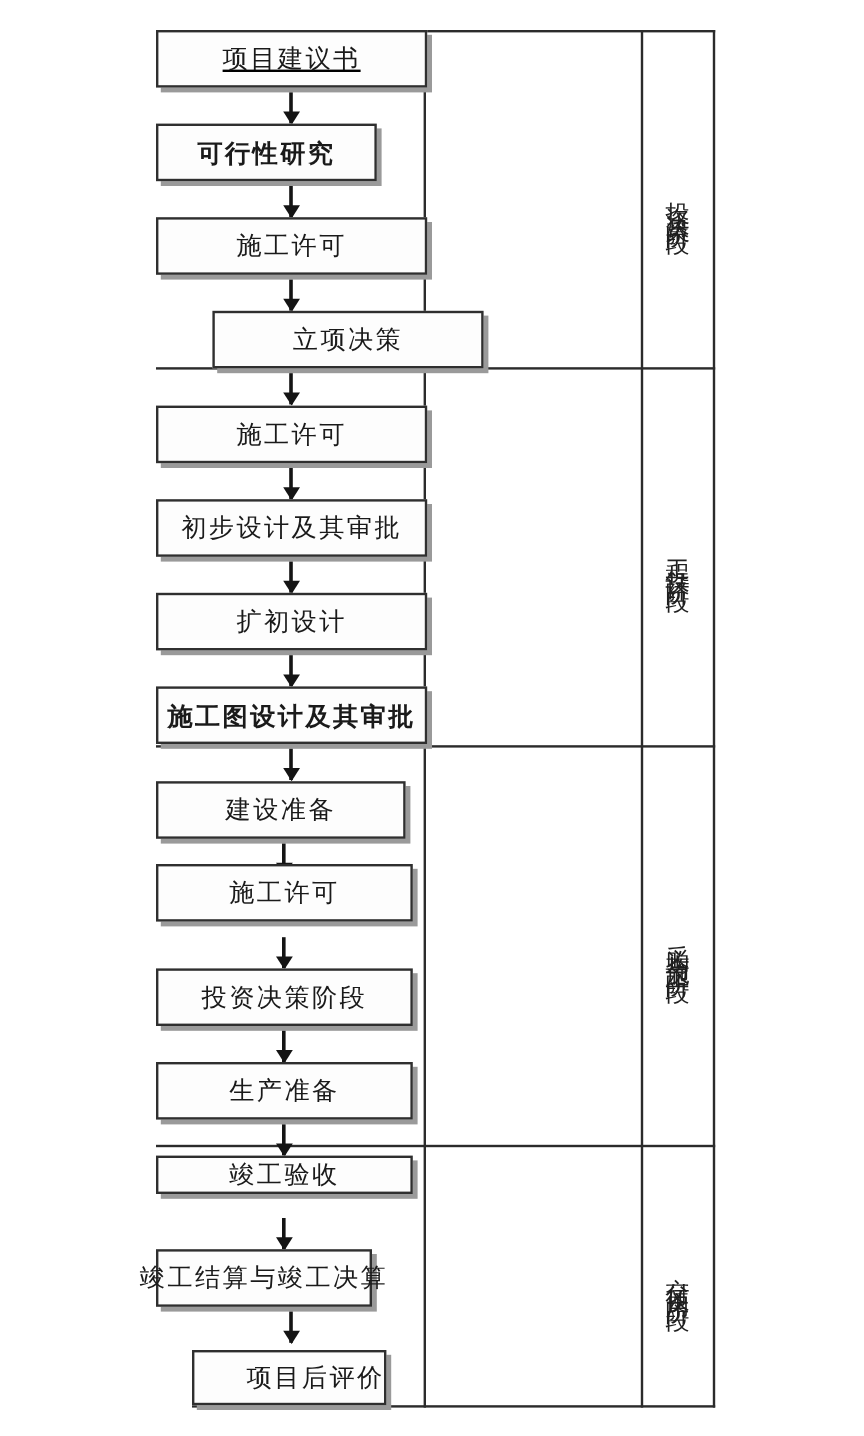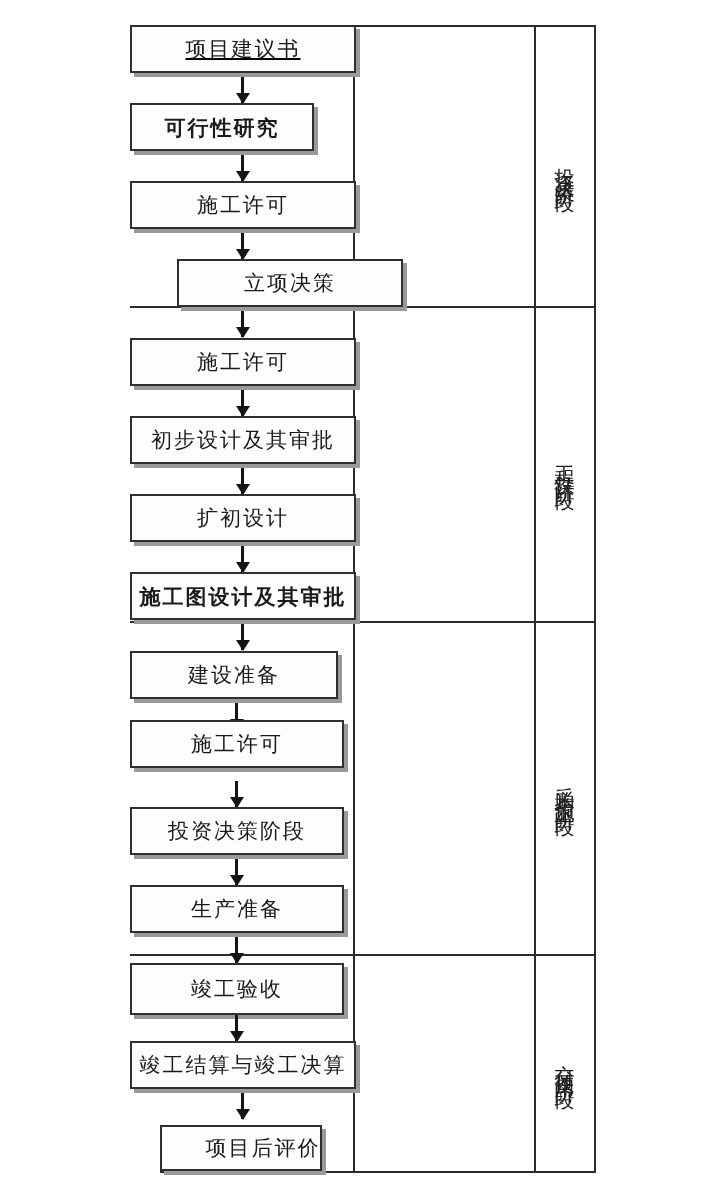--- a/index.html
+++ b/index.html
@@ -168,26 +168,26 @@
 
   <div class="node" style="left:130px; top:885px; width:214px; height:48px;">
     <span class="node-label">生产准备</span>
   </div>
   <div class="arrow" style="left:235px; top:937px; height:26px;"></div>
 
   <div class="phase" style="left:536px; top:956px; width:58px; height:215px;">
     <span class="phase-label">交付使用阶段</span>
   </div>
 
-  <div class="node" style="left:130px; top:963px; width:214px; height:52px;">
+  <div class="node" style="left:130px; top:963px; width:214px; height:32px;">
     <span class="node-label">竣工验收</span>
   </div>
   <div class="arrow" style="left:235px; top:1015px; height:26px;"></div>
 
-  <div class="node" style="left:130px; top:1041px; width:226px; height:48px;">
+  <div class="node" style="left:130px; top:1041px; width:180px; height:48px;">
     <span class="node-label">竣工结算与竣工决算</span>
   </div>
   <div class="arrow" style="left:241px; top:1093px; height:26px;"></div>
 
   <div class="node" style="left:160px; top:1125px; width:162px; height:46px;padding-left:44px;">
     <span class="node-label">项目后评价</span>
   </div>
 
 </div>
 

